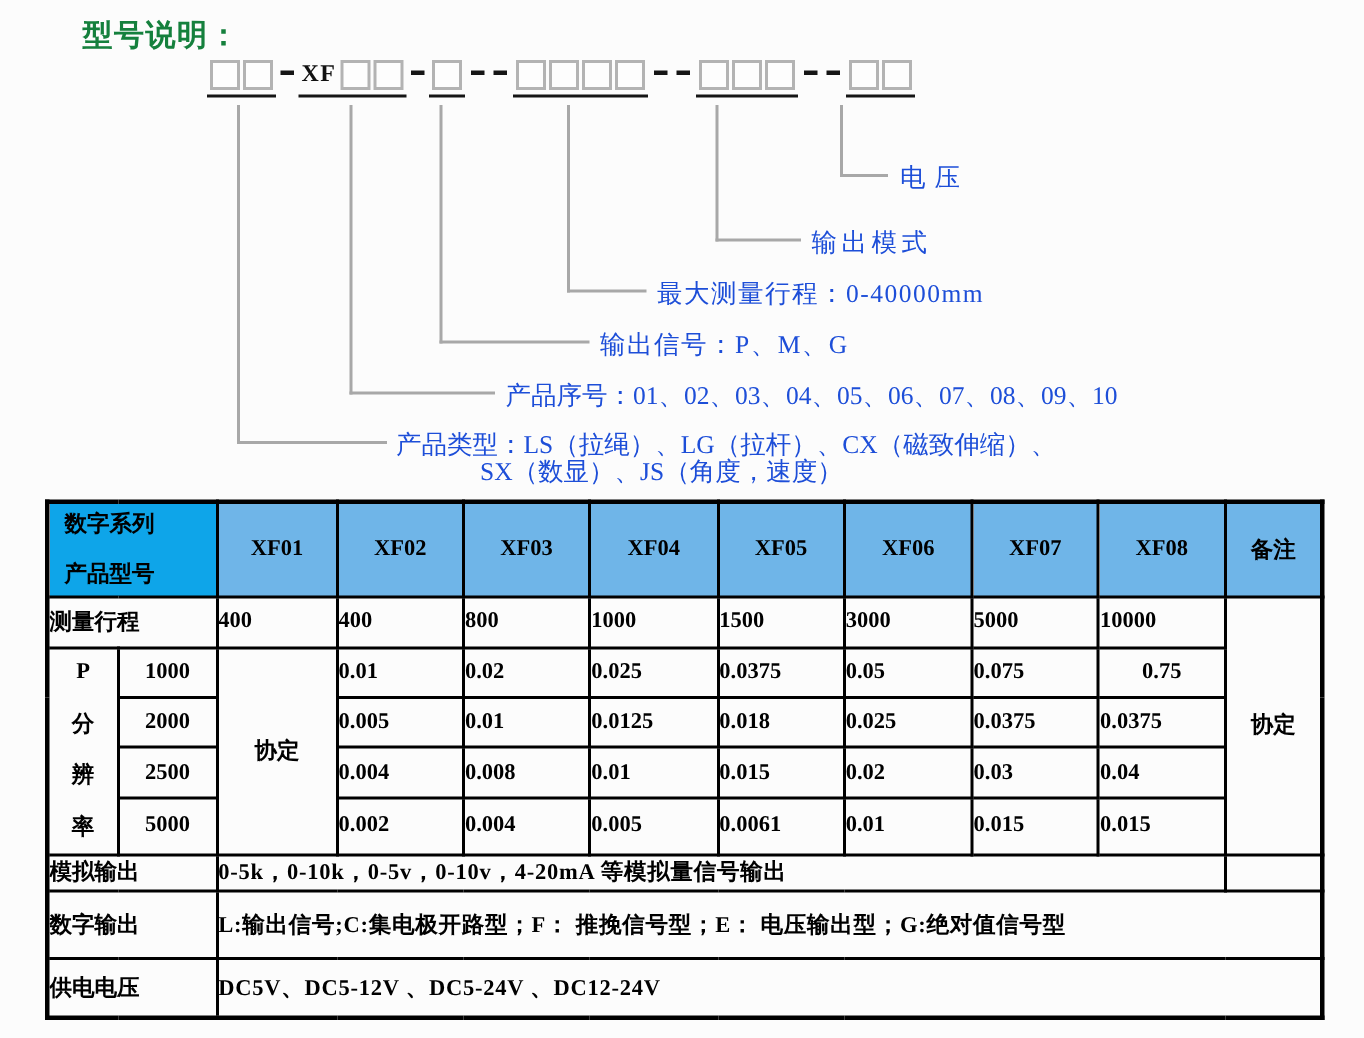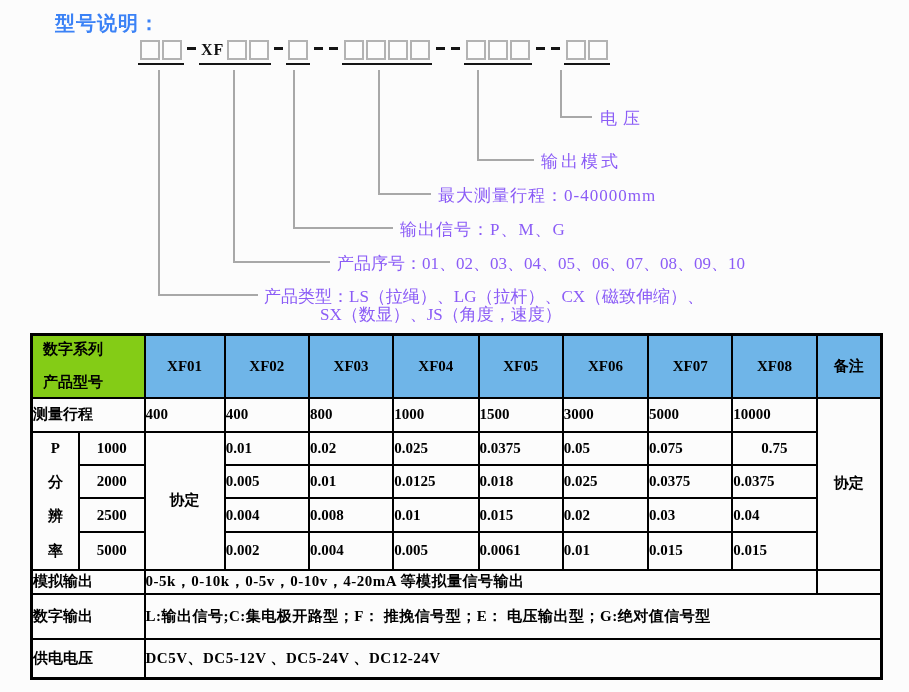--- a/index.html
+++ b/index.html
@@ -9,21 +9,21 @@
     font-family:"Liberation Serif","DejaVu Serif",serif;
     color:#111;
     overflow:hidden;
   }
   #stage{position:relative;width:909px;height:692px;}
 
   
   .page-title{
     position:absolute;left:55px;top:10px;
     font-family:"Liberation Sans","DejaVu Sans",sans-serif;
-    font-size:20px;font-weight:bold;color:#3b82f6;letter-spacing:1px;
+    font-size:20px;font-weight:bold;color:#15803d;letter-spacing:1px;
   }
 
   
   .code-row{
     position:absolute;left:138px;top:40px;
     display:flex;align-items:center;
   }
   .code-group{
     display:inline-flex;align-items:flex-end;gap:2px;
     padding:0 2px 3px 2px;
@@ -41,42 +41,42 @@
   .dash{width:9px;height:3px;background:#151515;margin:0 3px 8px 3px;}
   .dash2{display:flex;gap:6px;margin:0 4px 8px 4px;}
   .dash2 .bar{width:9px;height:3px;background:#151515;}
 
   
   .vline{position:absolute;width:2px;background:#a8a8a8;}
   .hline{position:absolute;height:2px;background:#a8a8a8;}
 
   
   .callout{
-    position:absolute;font-size:17px;color:#8b5cf6;white-space:nowrap;
+    position:absolute;font-size:17px;color:#1d4ed8;white-space:nowrap;
   }
   .ls5{letter-spacing:6px;}
   .ls2{letter-spacing:3px;}
   .ls1{letter-spacing:1px;}
 
   
   table.spec{
     position:absolute;left:30px;top:333px;
     border-collapse:collapse;table-layout:fixed;
     width:853px;
     font-size:15px;font-weight:bold;color:#000;
     border:3px solid #000;
   }
   table.spec td{
     border:2px solid #000;
     padding:0;
     vertical-align:middle;
     overflow:hidden;
   }
   td.hdr{background:#6fb5e8;text-align:center;}
-  td.hdr-name{background:#84cc16;margin-top:42px;}
+  td.hdr-name{background:#0ea5e9;margin-top:42px;}
   .hdr-name-inner{
     display:flex;flex-direction:column;justify-content:space-between;
     height:52px;padding:4px 0 4px 10px;
   }
   td.lblcell{padding-left:10px;}
   td.val{padding-left:11px;text-align:left;}
   td.cen{text-align:center;}
   td.pcol .pcol-inner{
     display:flex;flex-direction:column;justify-content:space-around;
     align-items:center;height:136px;font-size:15px;

